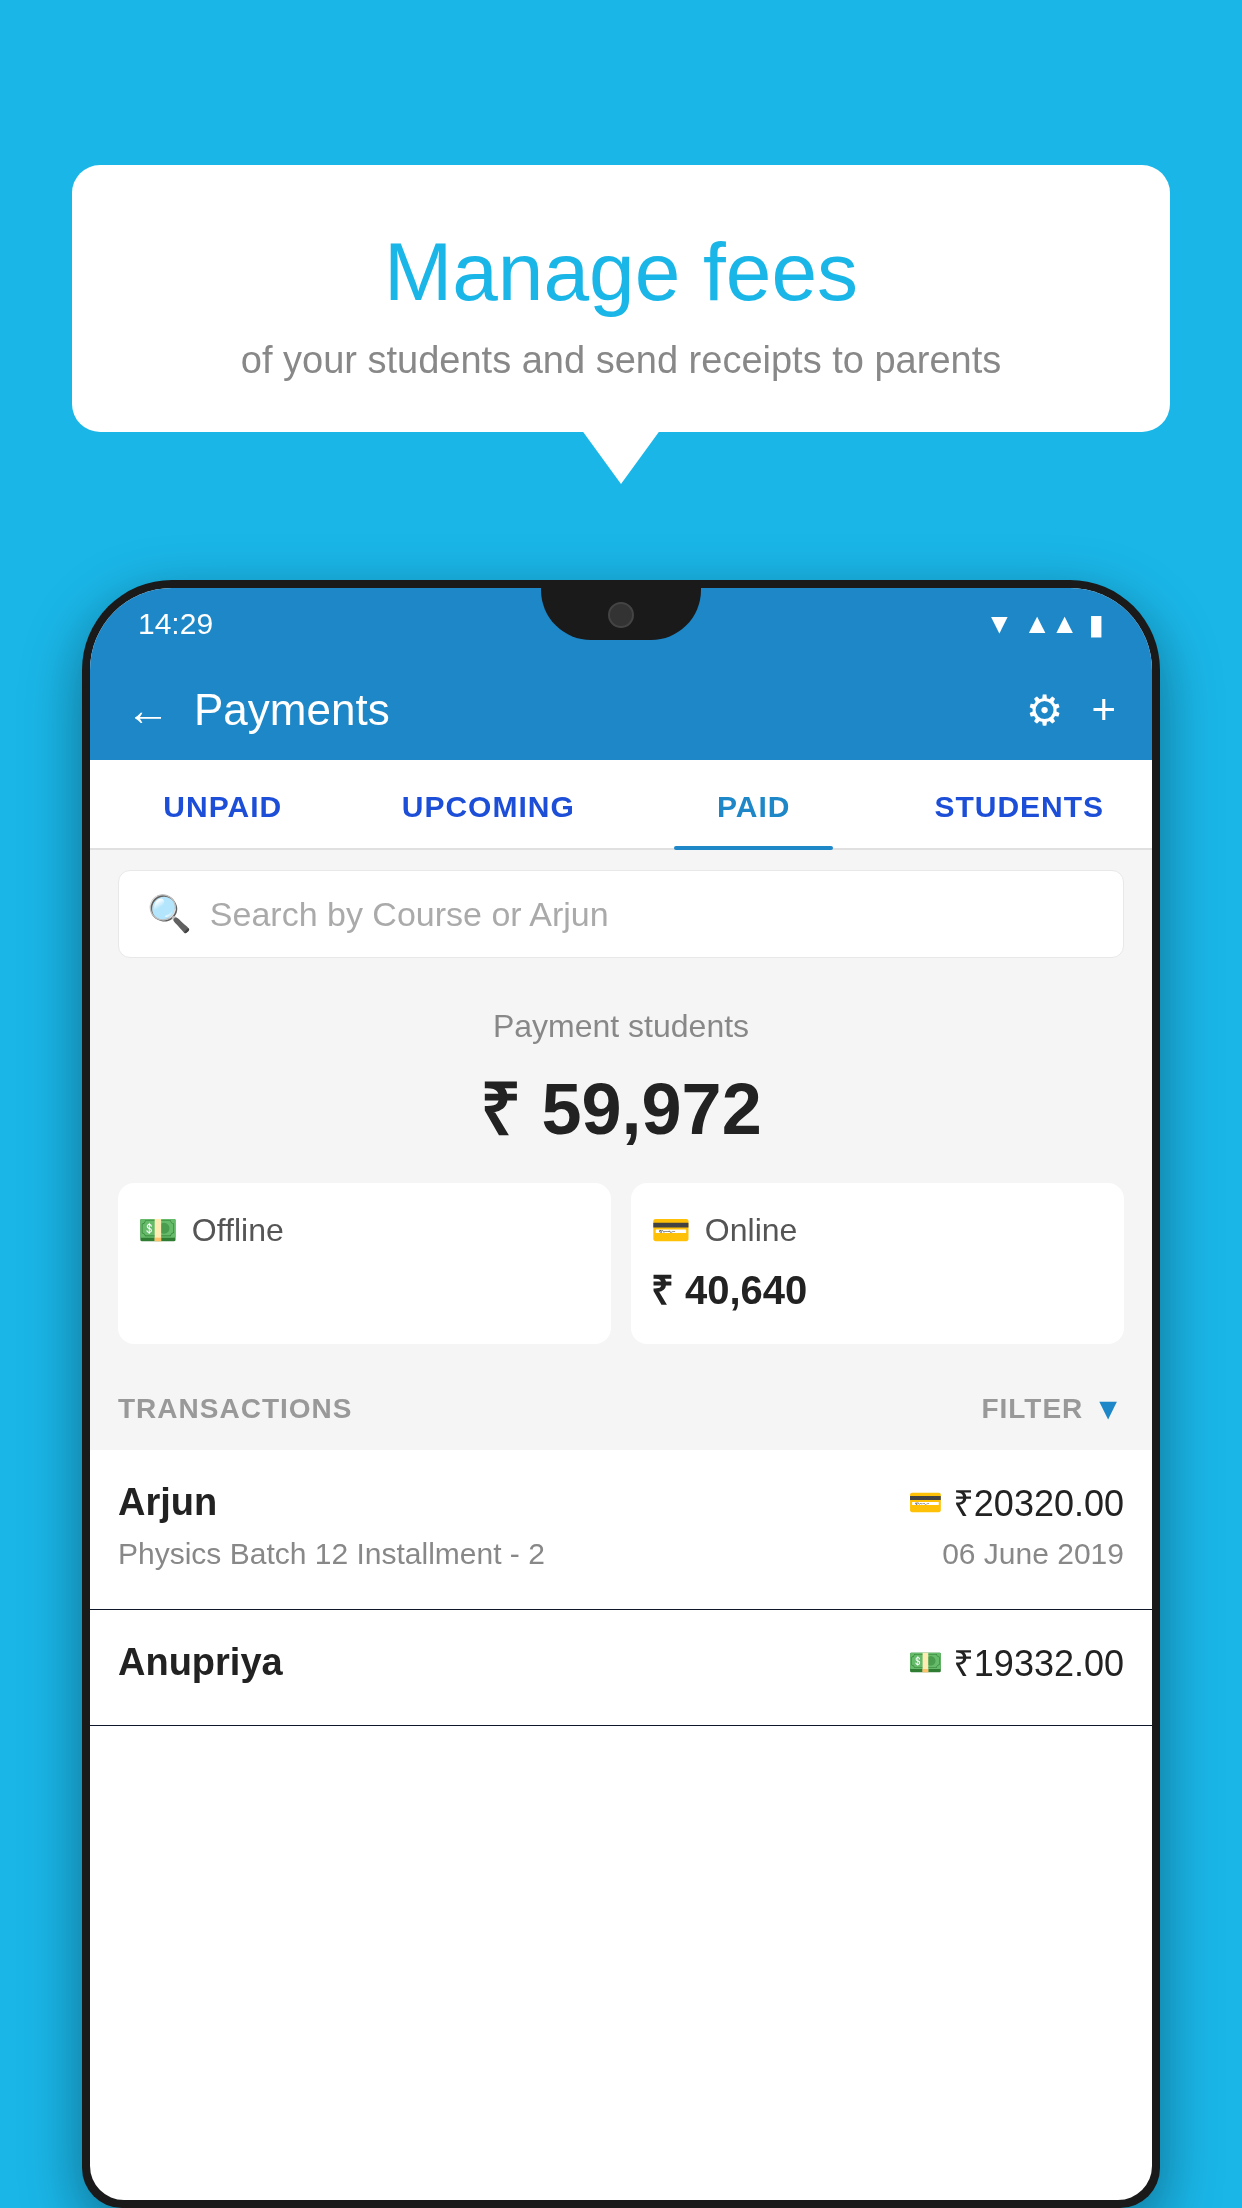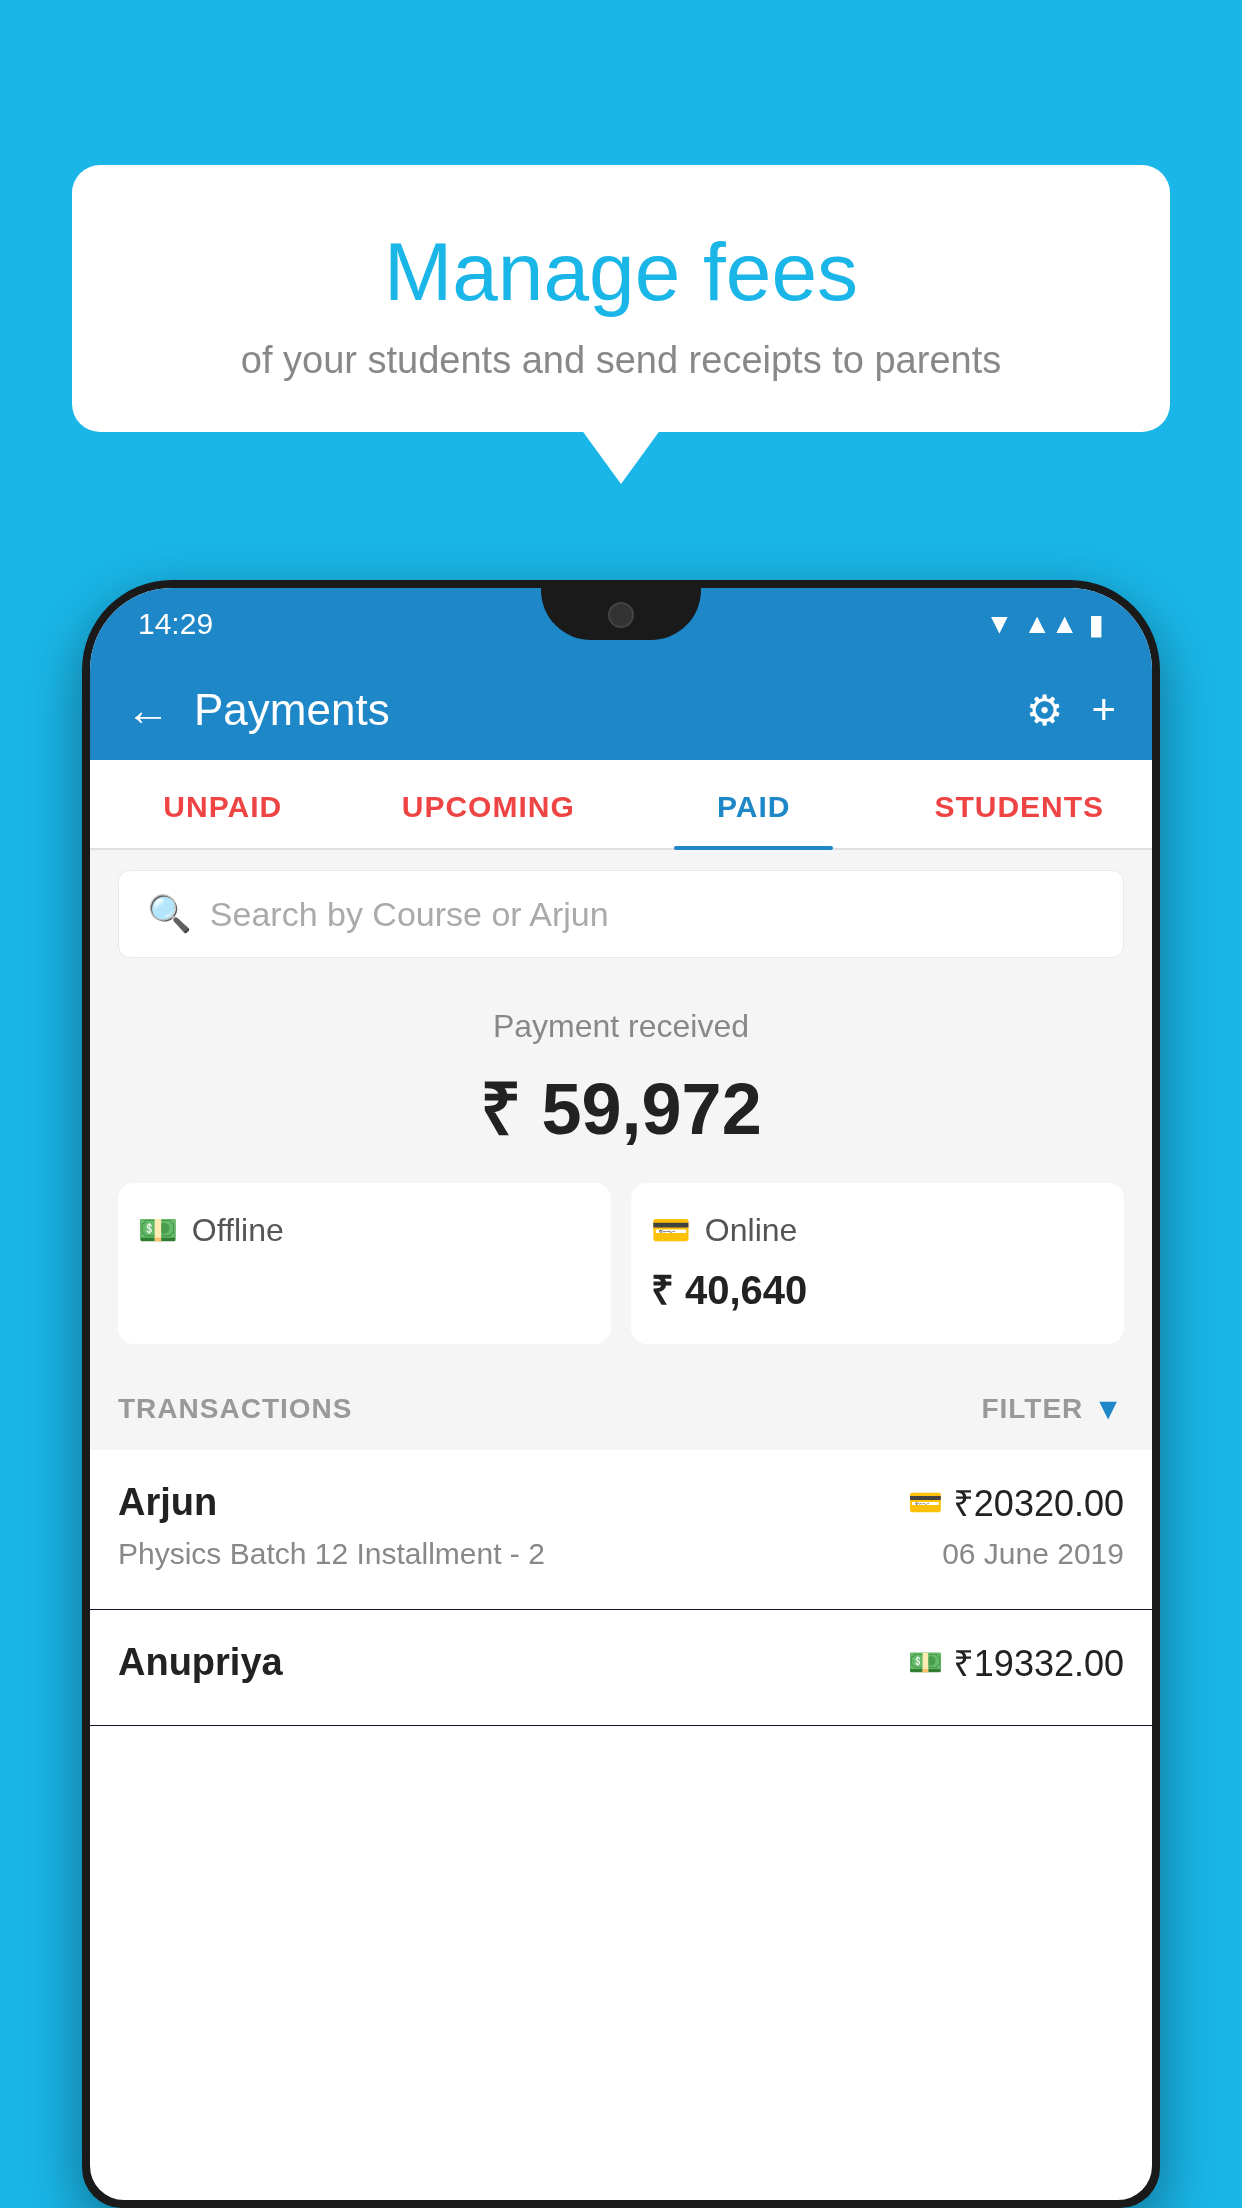--- a/index.html
+++ b/index.html
@@ -144,21 +144,21 @@
       display: flex;
       background: white;
       border-bottom: 2px solid #e0e0e0;
     }
     .tab {
       flex: 1;
       text-align: center;
       padding: 30px 0 24px;
       font-size: 30px;
       font-weight: 600;
-      color: #ef4444;
+      color: #1d4ed8;
       letter-spacing: 1px;
       position: relative;
     }
     .tab.active {
       color: #1d87c8;
     }
     .tab.active::after {
       content: '';
       position: absolute;
       bottom: -2px;
@@ -355,21 +355,21 @@
     </div>
 
     <div class="search-container">
       <div class="search-bar">
         <span class="search-icon">🔍</span>
         <span class="search-placeholder">Search by Course or Arjun</span>
       </div>
     </div>
 
     <div class="payment-summary">
-      <div class="payment-received-label">Payment received</div>
+      <div class="payment-received-label">Payment students</div>
       <div class="payment-amount">₹ 59,972</div>
       <div class="payment-cards">
         <div class="payment-card">
           <div class="payment-card-header">
             <span class="card-icon">💵</span>
             <span class="card-type">Offline</span>
           </div>
         </div>
         <div class="payment-card">
           <div class="payment-card-header">

